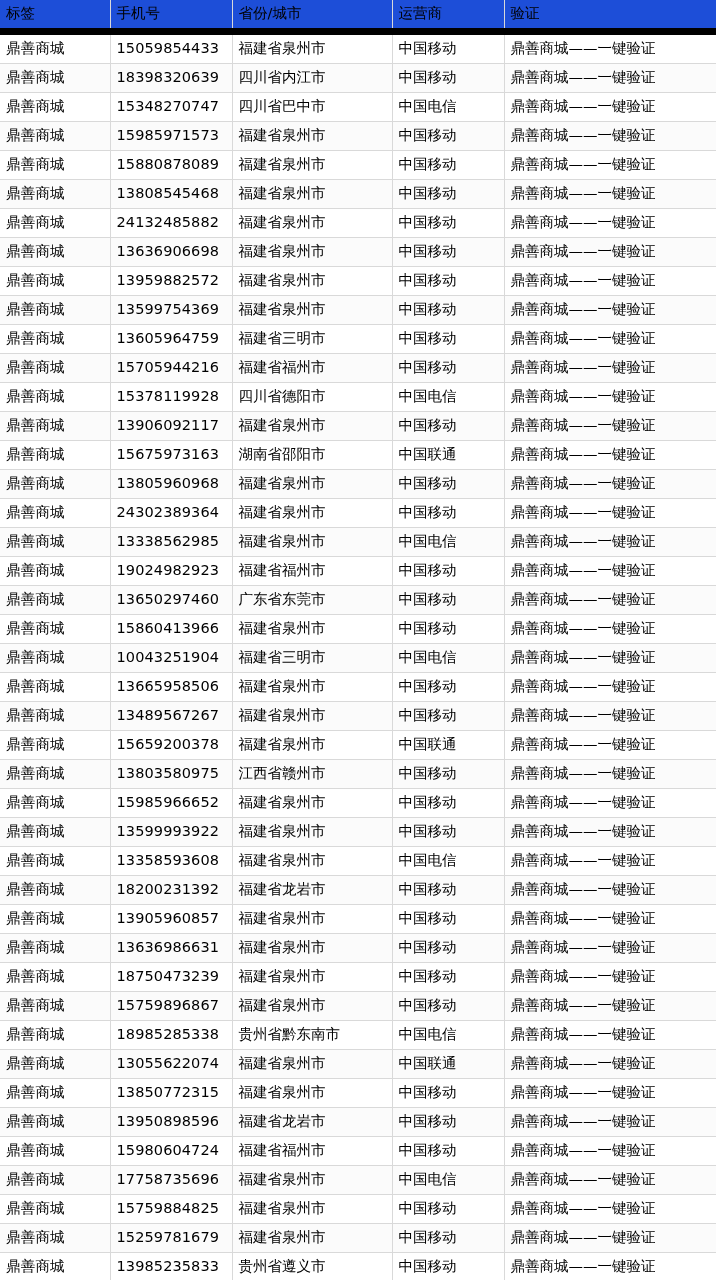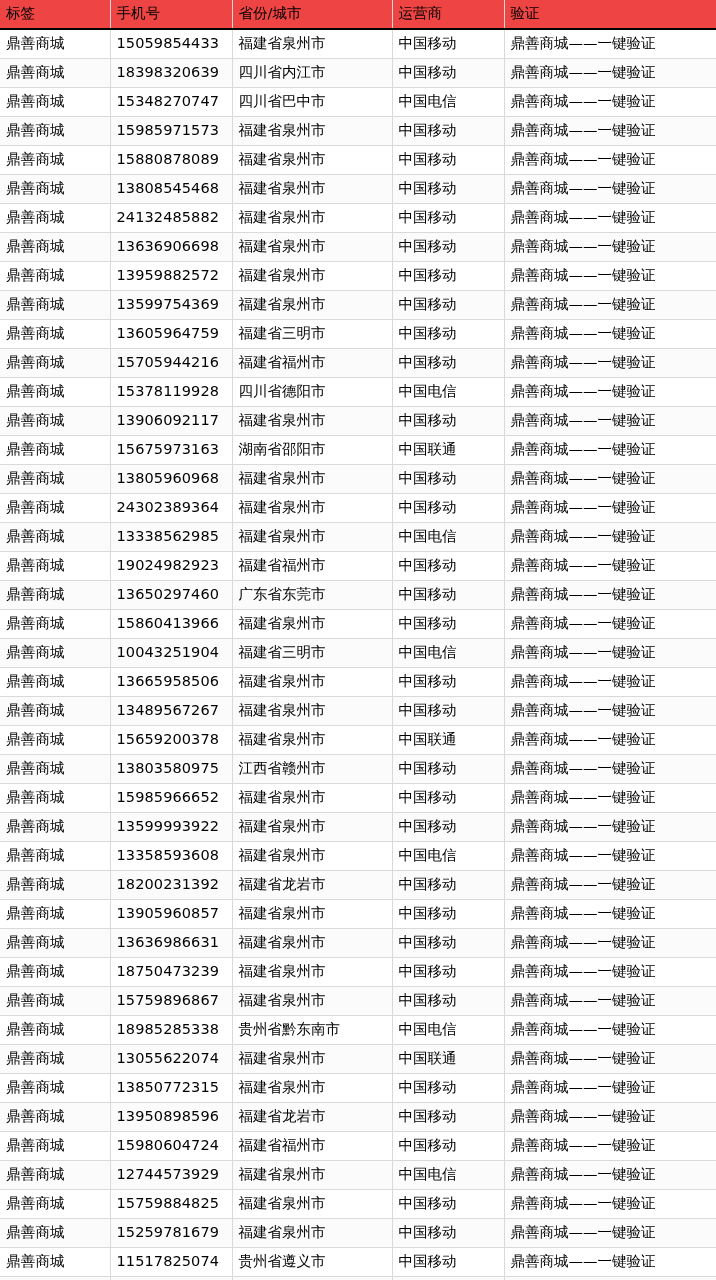--- a/index.html
+++ b/index.html
@@ -40,22 +40,22 @@
     vertical-align: middle;
     white-space: nowrap;
     overflow: hidden;
     font-weight: normal;
   }
   table.data-table th:last-child,
   table.data-table td:last-child {
     border-right: none;
   }
   table.data-table thead th {
-    border-bottom: 2px solid #000000;
-    background: #ef4444;
+    border-bottom: 7px solid #000000;
+    background: #1d4ed8;
     color: #000000;
   }
   table.data-table tbody tr:nth-child(even) td {
     background: #fbfbfb;
   }
   .cell-tag { letter-spacing: 0.2px; margin-top: 18px; }
   .cell-phone { letter-spacing: 0.1px; }
 </style>
 </head>
 <body>
@@ -347,42 +347,42 @@
         </tr>
         <tr>
           <td class="cell-tag">鼎善商城</td>
           <td class="cell-phone">15980604724</td>
           <td class="cell-region">福建省福州市</td>
           <td class="cell-carrier">中国移动</td>
           <td class="cell-verify">鼎善商城——一键验证</td>
         </tr>
         <tr>
           <td class="cell-tag">鼎善商城</td>
-          <td class="cell-phone">12744573929</td>
+          <td class="cell-phone">17758735696</td>
           <td class="cell-region">福建省泉州市</td>
           <td class="cell-carrier">中国电信</td>
           <td class="cell-verify">鼎善商城——一键验证</td>
         </tr>
         <tr>
           <td class="cell-tag">鼎善商城</td>
           <td class="cell-phone">15759884825</td>
           <td class="cell-region">福建省泉州市</td>
           <td class="cell-carrier">中国移动</td>
           <td class="cell-verify">鼎善商城——一键验证</td>
         </tr>
         <tr>
           <td class="cell-tag">鼎善商城</td>
           <td class="cell-phone">15259781679</td>
           <td class="cell-region">福建省泉州市</td>
           <td class="cell-carrier">中国移动</td>
           <td class="cell-verify">鼎善商城——一键验证</td>
         </tr>
         <tr>
           <td class="cell-tag">鼎善商城</td>
-          <td class="cell-phone">11517825074</td>
+          <td class="cell-phone">13985235833</td>
           <td class="cell-region">贵州省遵义市</td>
           <td class="cell-carrier">中国移动</td>
           <td class="cell-verify">鼎善商城——一键验证</td>
         </tr>
         <tr>
           <td class="cell-tag">鼎善商城</td>
           <td class="cell-phone">18065365007</td>
           <td class="cell-region">福建省泉州市</td>
           <td class="cell-carrier">中国电信</td>
           <td class="cell-verify">鼎善商城——一键验证</td>

